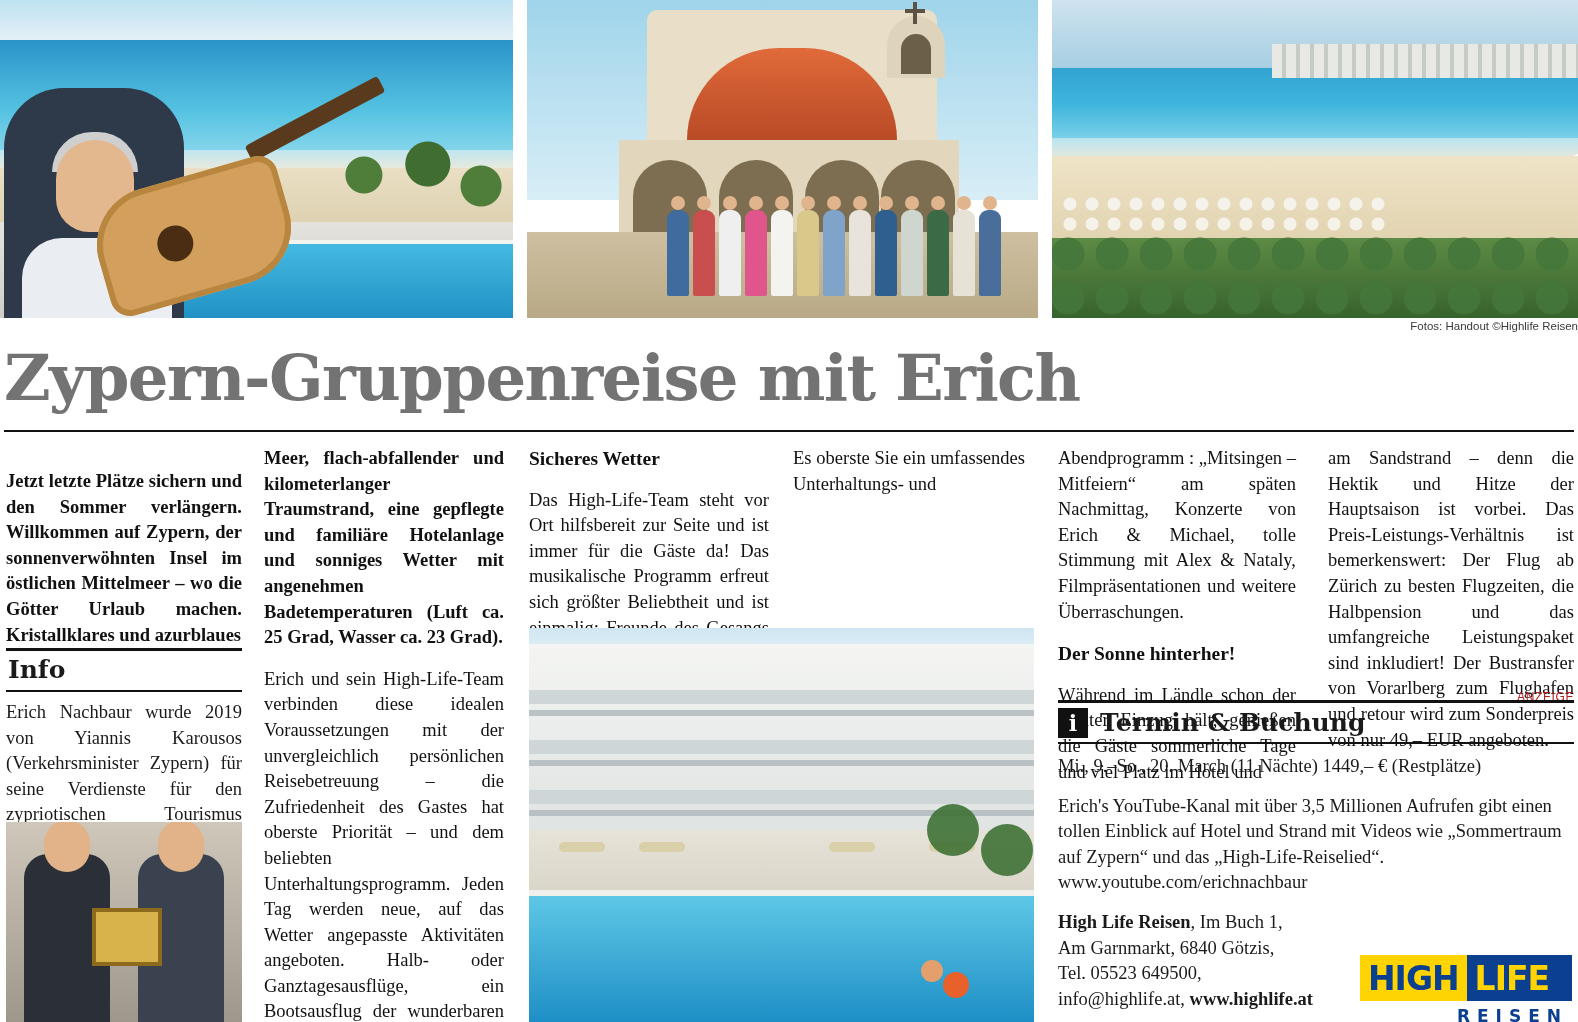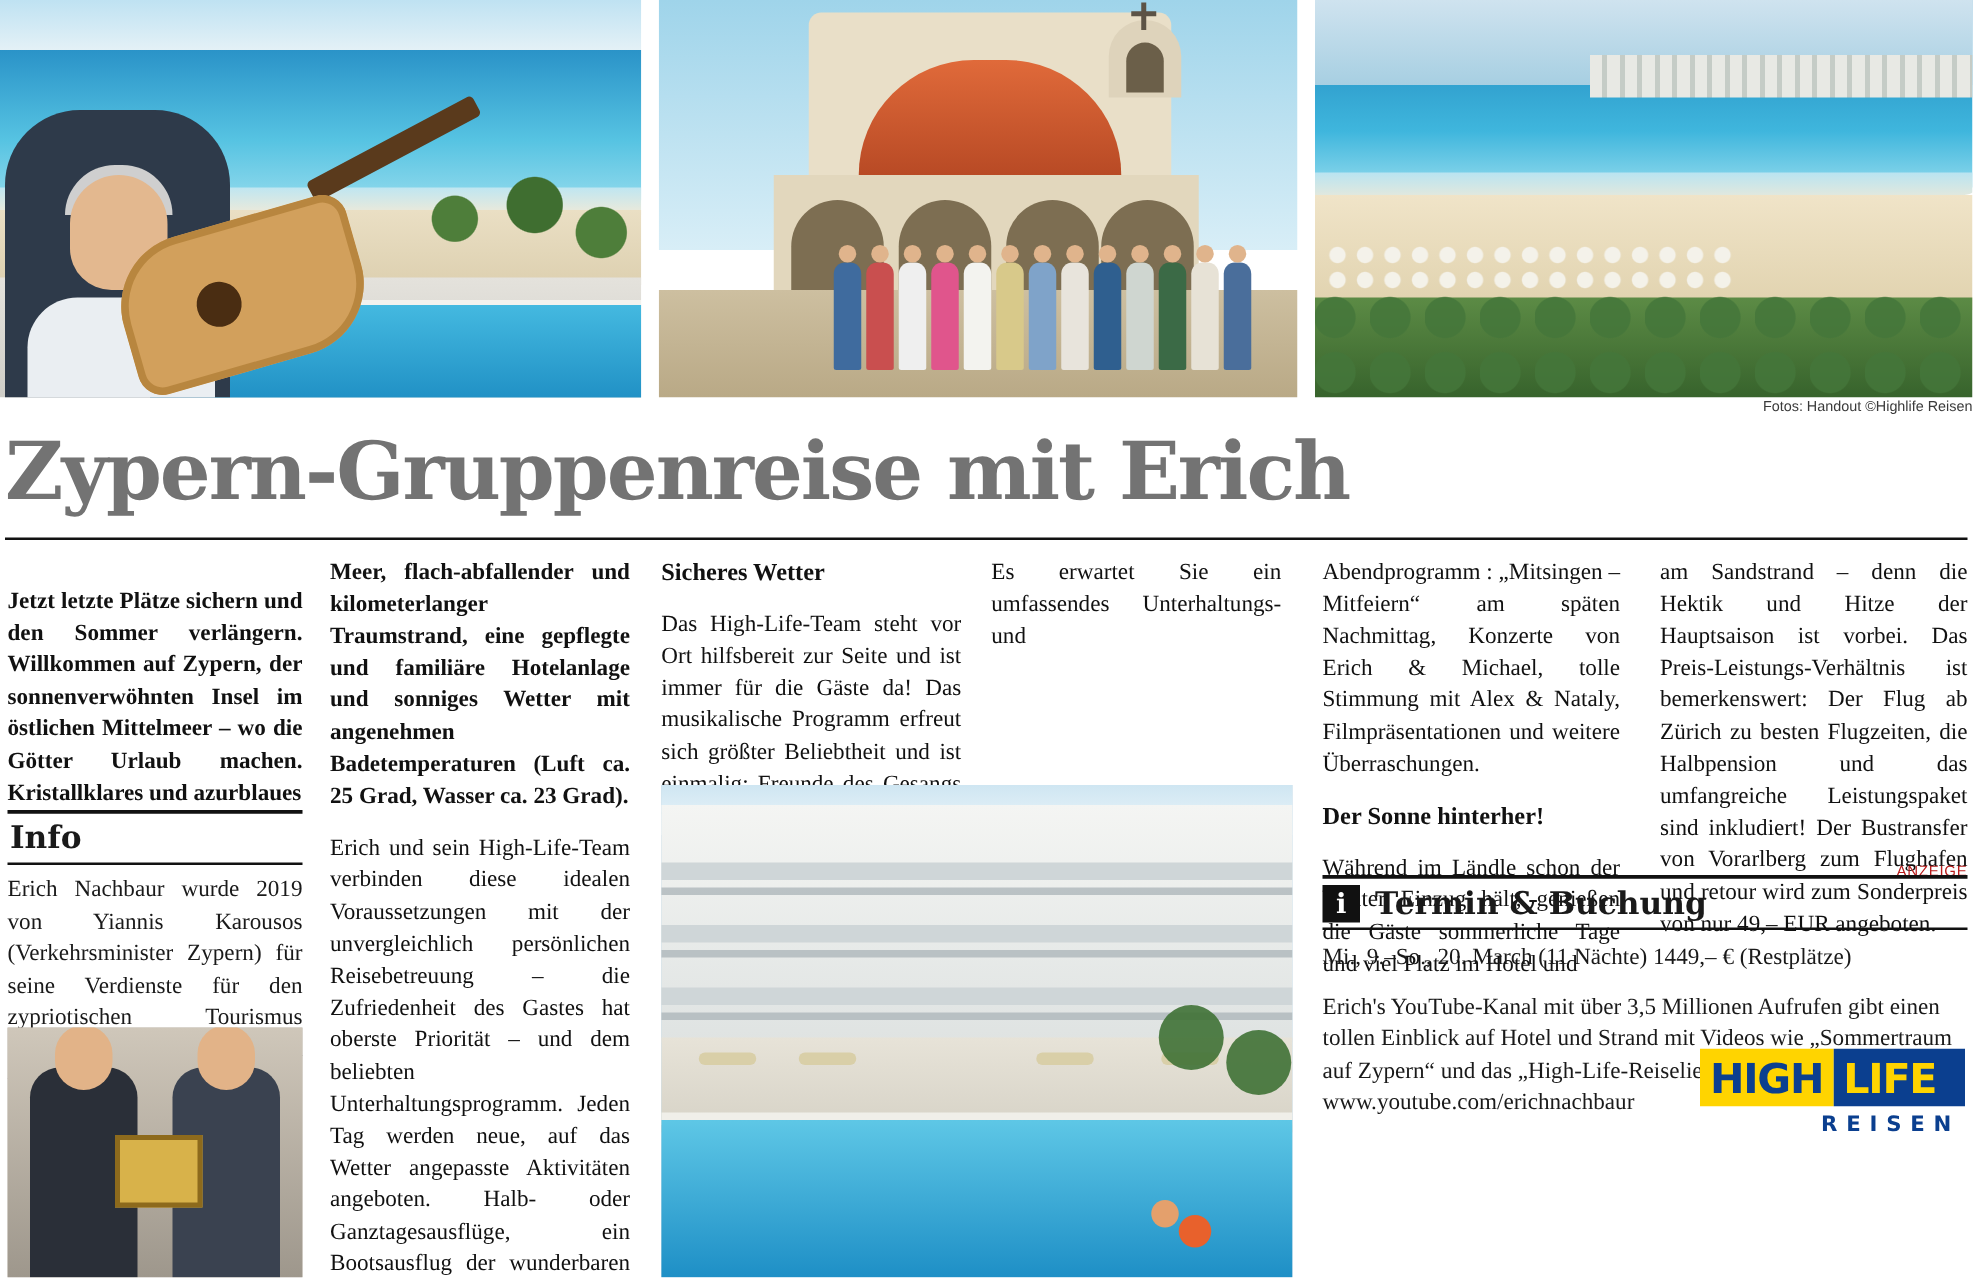--- a/index.html
+++ b/index.html
@@ -556,21 +556,21 @@
     <div class="hp-umb" style="left:400px"></div>
     <div class="hp-palm" style="left:398px; top:176px;"></div>
     <div class="hp-palm" style="left:452px; top:196px;"></div>
     <div class="hp-poollip"></div>
     <div class="hp-pool"></div>
     <div class="hp-swimmer"></div>
     <div class="hp-ball"></div>
   </div>
 
   <div class="col c4">
-    <p>Es erwartet Sie ein umfassendes Unterhaltungs- und</p>
+    <p>Es oberste Sie ein umfassendes Unterhaltungs- und</p>
   </div>
 
   <div class="col c5">
     <p>Abendprogramm : „Mitsingen – Mitfeiern“ am späten Nachmittag, Konzerte von Erich &amp; Michael, tolle Stimmung mit Alex &amp; Nataly, Filmpräsentationen und weitere Überraschungen.</p>
     <p class="sub">Der Sonne hinterher!</p>
     <p>Während im Ländle schon der Winter Einzug hält, genießen die Gäste sommerliche Tage und viel Platz im Hotel und</p>
   </div>
 
   <div class="col c6">
     <p>am Sandstrand – denn die Hektik und Hitze der Hauptsaison ist vorbei. Das Preis-Leistungs-Verhältnis ist bemerkenswert: Der Flug ab Zürich zu besten Flugzeiten, die Halbpension und das umfangreiche Leistungspaket sind inkludiert! Der Bustransfer von Vorarlberg zum Flughafen und retour wird zum Sonderpreis von nur 49,– EUR angeboten.</p>
@@ -580,20 +580,26 @@
   <div class="termin">
     <div class="termin-rule"></div>
     <div class="termin-head">
       <div class="termin-ibadge">i</div>
       <div class="termin-title">Termin &amp; Buchung</div>
     </div>
     <div class="termin-rule2"></div>
     <div class="termin-body">
       <p>Mi., 9.–So., 20. March (11 Nächte) 1449,– € (Restplätze)</p>
       <p>Erich's YouTube-Kanal mit über 3,5 Millionen Aufrufen gibt einen tollen Einblick auf Hotel und Strand mit Videos wie „Sommertraum auf Zypern“ und das „High-Life-Reiselied“. www.youtube.com/erichnachbaur</p>
+      <p>
+        <span class="b">High Life Reisen</span><span>, Im Buch 1,</span><br>
+        <span>Am Garnmarkt, 6840 Götzis,</span><br>
+        <span>Tel. 05523 649500,</span><br>
+        <span>info@highlife.at, </span><span class="b">www.highlife.at</span>
+      </p>
     </div>
 
     <div class="logo">
       <div class="logo-row">
         <div class="logo-high">HIGH</div>
         <div class="logo-life">LIFE</div>
       </div>
       <div class="logo-reisen">REISEN</div>
     </div>
   </div>

